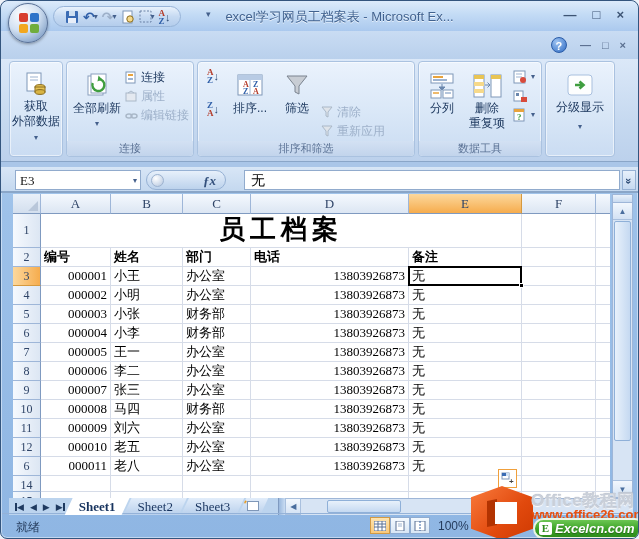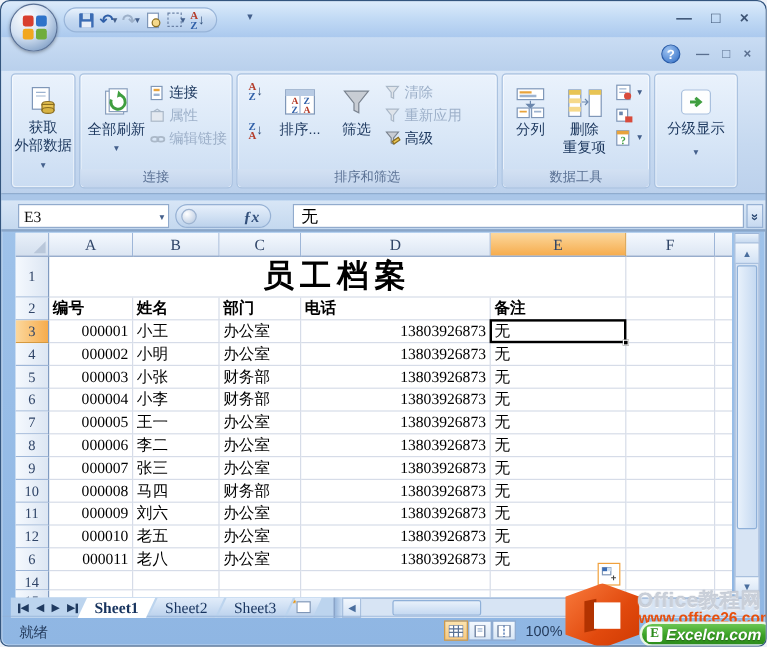--- a/index.html
+++ b/index.html
@@ -187,20 +187,21 @@
             <rect x="1" y="1" width="11" height="11" fill="none" stroke="#6b82a6" stroke-dasharray="2 1.5"></rect>
           </svg>
         <span class="dd">▾</span>
       </span>
       <span class="ic">
         <span class="azl"><span class="red">A</span><br><span class="blue">Z</span></span>
         <span style="font-size:11px;color:#2c4a74;">↓</span>
       </span>
     </div>
     <span class="qat-more">▾</span>
+    <div class="title-text">excel学习网员工档案表 - Microsoft Ex...</div>
     <div class="wctl">
       <span>—</span>
       <span>□</span>
       <span>×</span>
     </div>
   </div>
 
   <div class="orb">
     <div class="logo">
       <i style="background:#d83f2e;"></i>
@@ -317,21 +318,21 @@
           <span>排序...</span>
         </div>
         <div class="bigbtn" style="width:42px;">
           <span class="bicon">
             <svg width="24" height="24">
                 <path d="M2 2 L22 2 L14 12 L14 20 L10 18 L10 12 Z" fill="#c8cdd4" stroke="#7a838f"></path>
               </svg>
           </span>
           <span>筛选</span>
         </div>
-        <div style="padding-top:2px;">
+        <div style="padding-top:2px;margin-top:35px;">
           <div class="smallrow dis">
             <svg width="13" height="13">
                 <path d="M1 1 L11 1 L7 6 L7 11 L5 10 L5 6 Z" fill="#dfe4ea" stroke="#aab8c8"></path>
               </svg>
             <span>清除</span>
           </div>
           <div class="smallrow dis">
             <svg width="13" height="13">
                 <path d="M1 1 L11 1 L7 6 L7 11 L5 10 L5 6 Z" fill="#dfe4ea" stroke="#aab8c8"></path>
               </svg>

